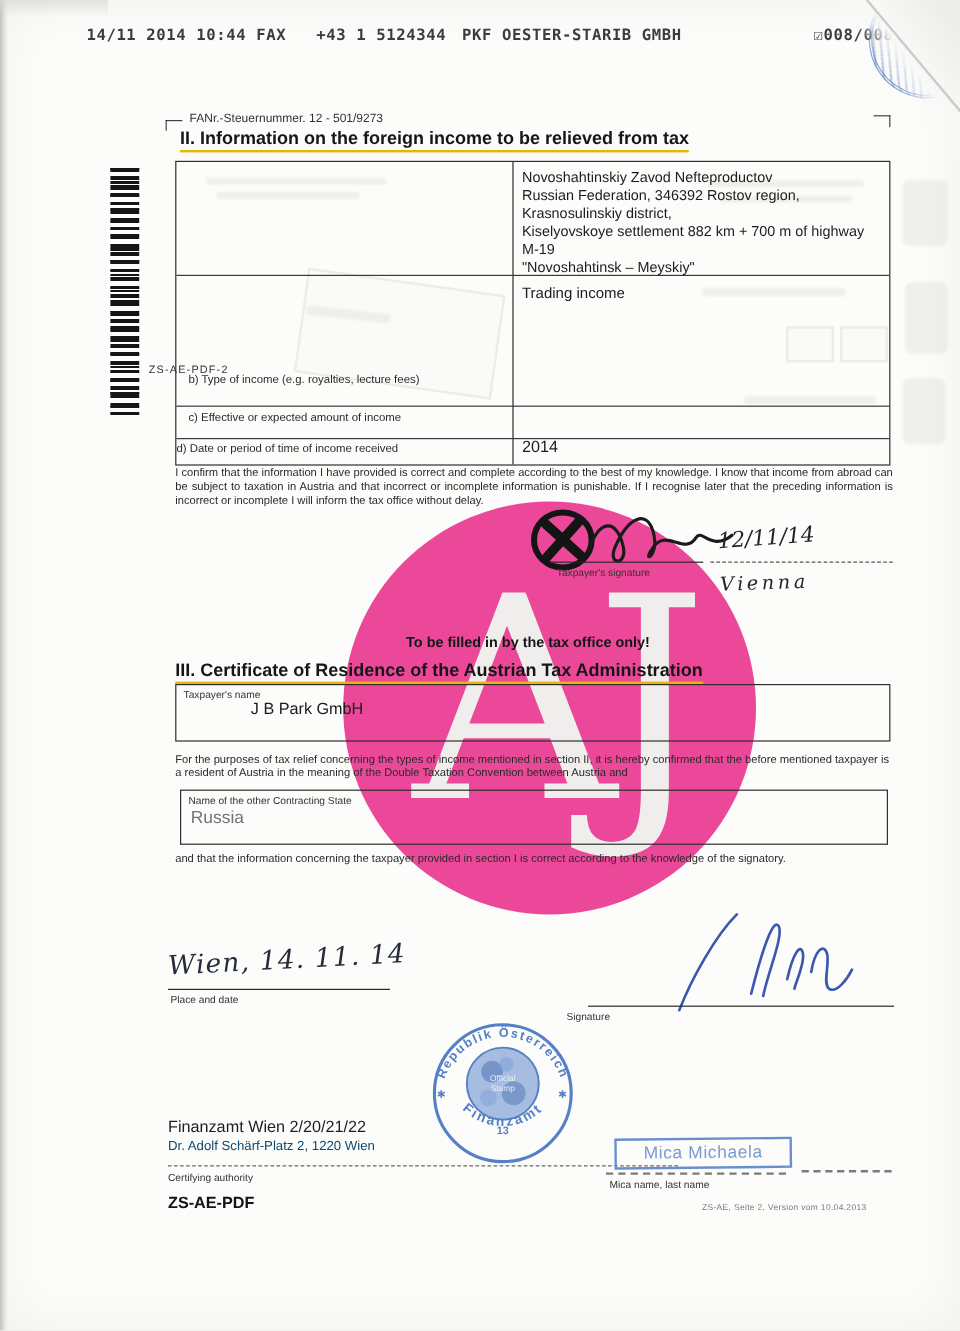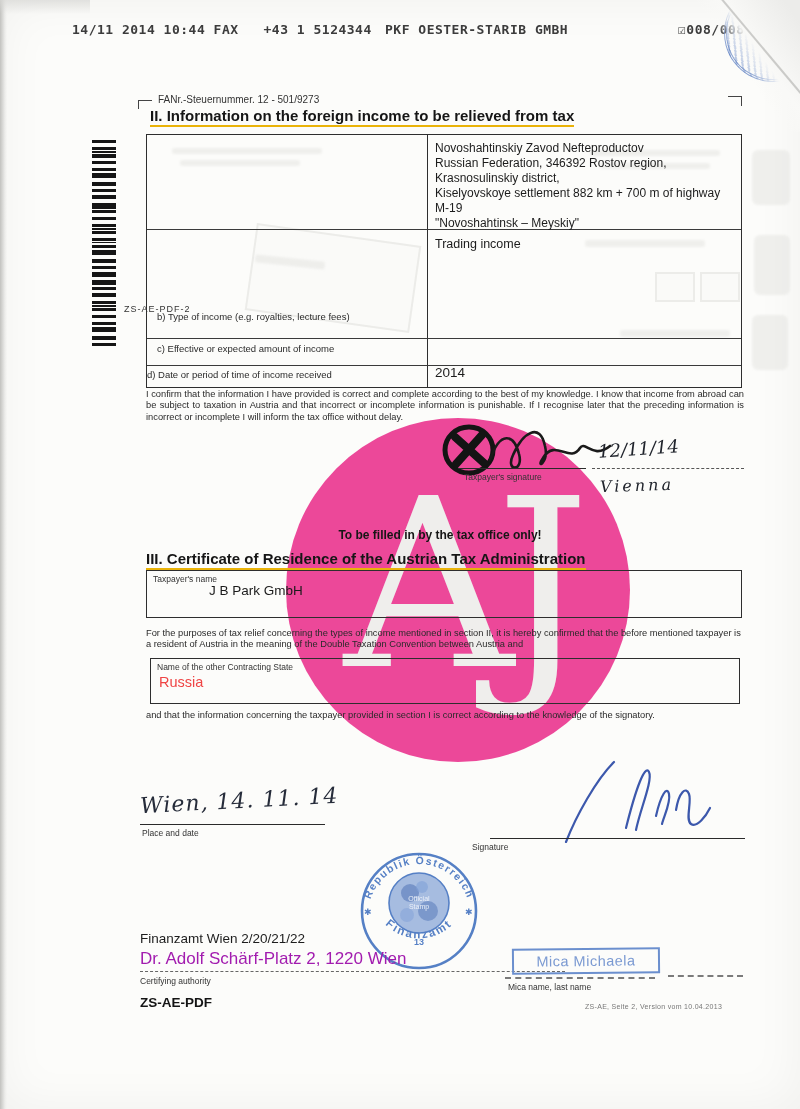--- a/index.html
+++ b/index.html
@@ -161,21 +161,21 @@
 
     <div class="abs tbl" style="left:146px;top:570px;width:594px;height:46px">
       <span class="abs micro" style="left:6px;top:3px">Taxpayer's name</span>
       <span class="abs" style="left:62px;top:12px;font-size:13.5px;color:#1b1b1b">J B Park GmbH</span>
     </div>
 
     <div class="abs tiny" style="left:146px;top:628px;width:598px">For the purposes of tax relief concerning the types of income mentioned in section II, it is hereby confirmed that the before mentioned taxpayer is a resident of Austria in the meaning of the Double Taxation Convention between Austria and</div>
 
     <div class="abs tbl" style="left:150px;top:658px;width:588px;height:44px">
       <span class="abs micro" style="left:6px;top:3px">Name of the other Contracting State</span>
-      <span class="abs" style="left:8px;top:15px;font-size:14.5px;color:#ef4444">Russia</span>
+      <span class="abs" style="left:8px;top:15px;font-size:14.5px;color:#737373">Russia</span>
     </div>
 
     <div class="abs tiny" style="left:146px;top:710px;width:598px">and that the information concerning the taxpayer provided in section I is correct according to the knowledge of the signatory.</div>
 
     <span class="abs handw" style="left:140px;top:788px;font-size:22px;color:#262c3a;transform:rotate(-3deg);letter-spacing:1px">Wien, 14. 11. 14</span>
     <div class="abs sig-line" style="left:140px;top:824px;width:185px"></div>
     <span class="abs micro" style="left:142px;top:828px">Place and date</span>
 
     <svg class="abs" style="left:548px;top:758px" width="175" height="85" viewBox="0 0 175 85">
       <path d="M18,84 C28,58 48,22 66,4" fill="none" stroke="#3c58ac" stroke-width="2.2" stroke-linecap="round"></path>
@@ -205,21 +205,21 @@
         <textPath href="#arcBot" startOffset="50%" text-anchor="middle">Finanzamt</textPath>
       </text>
       <text x="12" y="70" font-size="9" fill="#3f6fbe">✱</text>
       <text x="113" y="70" font-size="9" fill="#3f6fbe">✱</text>
       <text x="67" y="56" font-size="7" fill="#e8eef8" text-anchor="middle">Official</text>
       <text x="67" y="64" font-size="7" fill="#e8eef8" text-anchor="middle">Stamp</text>
       <text x="67" y="100" font-size="9" font-weight="bold" fill="#3f6fbe" text-anchor="middle">13</text>
     </svg>
 
     <div class="abs" style="left:140px;top:931px;font-size:13.5px;color:#1d1d1d">Finanzamt Wien 2/20/21/22</div>
-    <div class="abs" style="left:140px;top:949px;font-size:17px;color:#a21caf">Dr. Adolf Schärf-Platz 2, 1220 Wien</div>
+    <div class="abs" style="left:140px;top:949px;font-size:11px;color:#0c4a6e">Dr. Adolf Schärf-Platz 2, 1220 Wien</div>
     <div class="abs" style="left:140px;top:971px;width:425px;border-bottom:1.5px dashed #666"></div>
     <span class="abs micro" style="left:140px;top:976px">Certifying authority</span>
     <div class="abs" style="left:140px;top:995px;font-size:13.5px;font-weight:bold;color:#141414">ZS-AE-PDF</div>
 
     <div class="abs officer-box" style="left:512px;top:948px;width:132px">Mica Michaela</div>
     <div class="abs dotline" style="left:505px;top:977px;width:150px"></div>
     <div class="abs dotline" style="left:668px;top:975px;width:75px"></div>
     <span class="abs micro" style="left:508px;top:982px">Mica name, last name</span>
 
     <span class="abs footnote" style="left:585px;top:1003px">ZS-AE, Seite 2, Version vom 10.04.2013</span>

